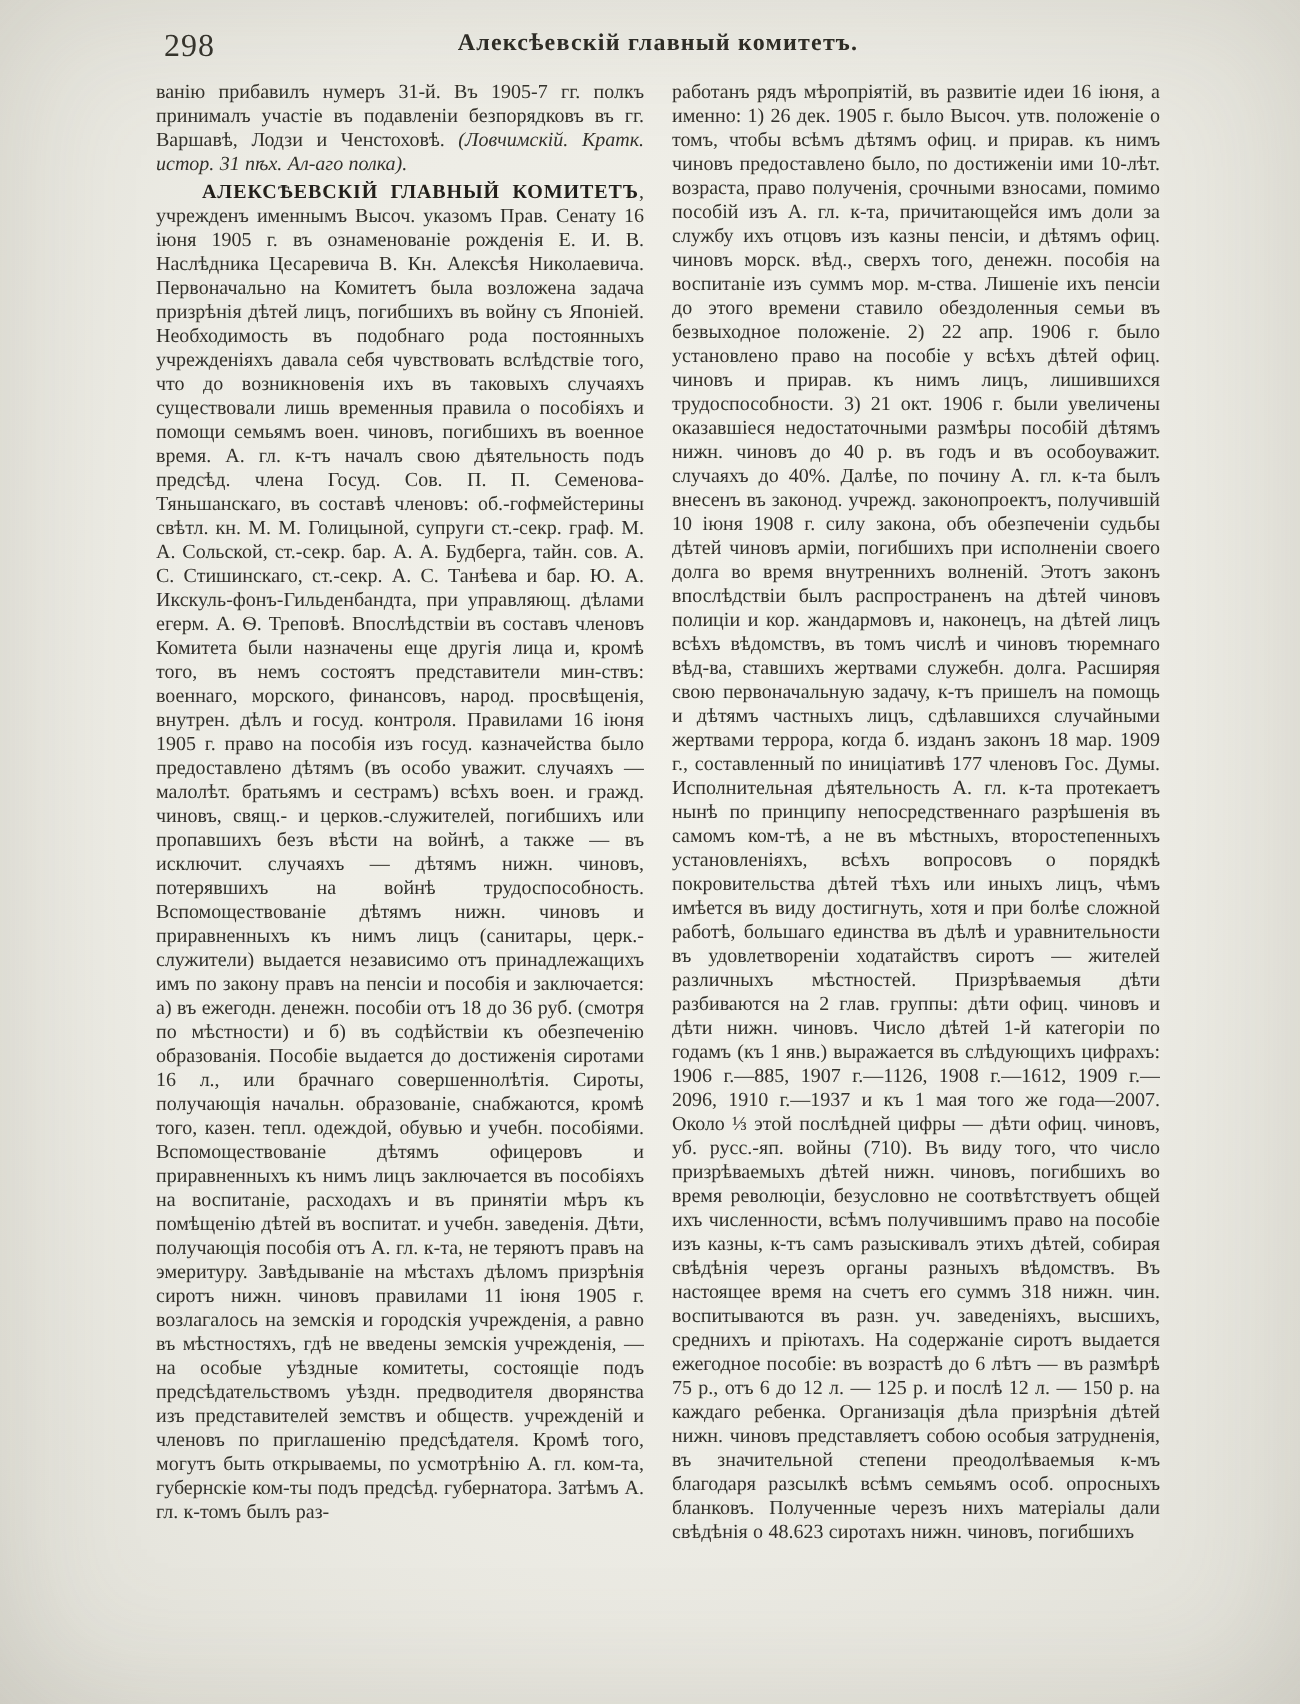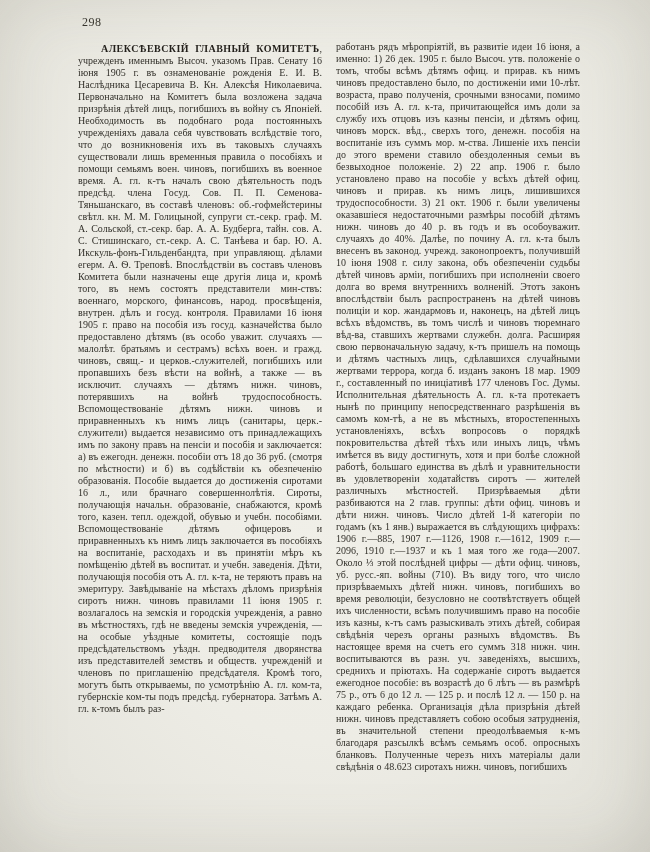--- a/index.html
+++ b/index.html
@@ -10,21 +10,21 @@
   }
   .page{
     position:relative;width:650px;height:852px;box-sizing:border-box;
     padding:14px 70px 0 78px;
     background:radial-gradient(ellipse at 50% 42%, #f2f1ea 0%, #edece5 55%, #e4e3db 88%, #dcdbd3 100%);
     color:#2e2c26;
   }
   .page-header{position:relative;height:20px;margin-bottom:7px}
   .page-number{
     position:absolute;left:4px;top:1px;
-    font-size:12px;letter-spacing:.5px;color:#34322b;
+    font-size:16px;letter-spacing:.5px;color:#34322b;
   }
   .running-title{
     display:block;text-align:center;font-weight:bold;
     font-size:12px;letter-spacing:.6px;color:#2b2923;
   }
   .columns{
     display:flex;gap:14px;height:802px;overflow:hidden;
   }
   .column{flex:1 1 0;min-width:0;overflow:hidden}
   .column p{
@@ -44,22 +44,24 @@
     content:"";position:absolute;inset:0;pointer-events:none;
     box-shadow:inset 0 0 70px rgba(120,115,100,.18);
   }
 </style>
 </head>
 <body>
 
 <div class="page">
   <div class="page-header">
     <span class="page-number">298</span>
+    <span class="running-title">Алексѣевскій главный комитетъ.</span>
   </div>
   <div class="columns">
     <div class="column">
+        <p>ванію прибавилъ нумеръ 31-й. Въ 1905-7 гг. полкъ принималъ участіе въ подавленіи безпорядковъ въ гг. Варшавѣ, Лодзи и Ченстоховѣ. <i>(Ловчимскій. Кратк. истор. 31 пѣх. Ал-аго полка).</i></p>
         <p class="article-start"><b class="lead">АЛЕКСѢЕВСКІЙ ГЛАВНЫЙ КОМИТЕТЪ</b>, учрежденъ именнымъ Высоч. указомъ Прав. Сенату 16 іюня 1905 г. въ ознаменованіе рожденія Е. И. В. Наслѣдника Цесаревича В. Кн. Алексѣя Николаевича. Первоначально на Комитетъ была возложена задача призрѣнія дѣтей лицъ, погибшихъ въ войну съ Японіей. Необходимость въ подобнаго рода постоянныхъ учрежденіяхъ давала себя чувствовать вслѣдствіе того, что до возникновенія ихъ въ таковыхъ случаяхъ существовали лишь временныя правила о пособіяхъ и помощи семьямъ воен. чиновъ, погибшихъ въ военное время. А. гл. к-тъ началъ свою дѣятельность подъ предсѣд. члена Госуд. Сов. П. П. Семенова-Тяньшанскаго, въ составѣ членовъ: об.-гофмейстерины свѣтл. кн. М. М. Голицыной, супруги ст.-секр. граф. М. А. Сольской, ст.-секр. бар. А. А. Будберга, тайн. сов. А. С. Стишинскаго, ст.-секр. А. С. Танѣева и бар. Ю. А. Икскуль-фонъ-Гильденбандта, при управляющ. дѣлами егерм. А. Ѳ. Треповѣ. Впослѣдствіи въ составъ членовъ Комитета были назначены еще другія лица и, кромѣ того, въ немъ состоятъ представители мин-ствъ: военнаго, морского, финансовъ, народ. просвѣщенія, внутрен. дѣлъ и госуд. контроля. Правилами 16 іюня 1905 г. право на пособія изъ госуд. казначейства было предоставлено дѣтямъ (въ особо уважит. случаяхъ — малолѣт. братьямъ и сестрамъ) всѣхъ воен. и гражд. чиновъ, свящ.- и церков.-служителей, погибшихъ или пропавшихъ безъ вѣсти на войнѣ, а также — въ исключит. случаяхъ — дѣтямъ нижн. чиновъ, потерявшихъ на войнѣ трудоспособность. Вспомоществованіе дѣтямъ нижн. чиновъ и приравненныхъ къ нимъ лицъ (санитары, церк.-служители) выдается независимо отъ принадлежащихъ имъ по закону правъ на пенсіи и пособія и заключается: а) въ ежегодн. денежн. пособіи отъ 18 до 36 руб. (смотря по мѣстности) и б) въ содѣйствіи къ обезпеченію образованія. Пособіе выдается до достиженія сиротами 16 л., или брачнаго совершеннолѣтія. Сироты, получающія начальн. образованіе, снабжаются, кромѣ того, казен. тепл. одеждой, обувью и учебн. пособіями. Вспомоществованіе дѣтямъ офицеровъ и приравненныхъ къ нимъ лицъ заключается въ пособіяхъ на воспитаніе, расходахъ и въ принятіи мѣръ къ помѣщенію дѣтей въ воспитат. и учебн. заведенія. Дѣти, получающія пособія отъ А. гл. к-та, не теряютъ правъ на эмеритуру. Завѣдываніе на мѣстахъ дѣломъ призрѣнія сиротъ нижн. чиновъ правилами 11 іюня 1905 г. возлагалось на земскія и городскія учрежденія, а равно въ мѣстностяхъ, гдѣ не введены земскія учрежденія, — на особые уѣздные комитеты, состоящіе подъ предсѣдательствомъ уѣздн. предводителя дворянства изъ представителей земствъ и обществ. учрежденій и членовъ по приглашенію предсѣдателя. Кромѣ того, могутъ быть открываемы, по усмотрѣнію А. гл. ком-та, губернскіе ком-ты подъ предсѣд. губернатора. Затѣмъ А. гл. к-томъ былъ раз-</p>
       </div>
     <div class="column">
         <p>работанъ рядъ мѣропріятій, въ развитіе идеи 16 іюня, а именно: 1) 26 дек. 1905 г. было Высоч. утв. положеніе о томъ, чтобы всѣмъ дѣтямъ офиц. и прирав. къ нимъ чиновъ предоставлено было, по достиженіи ими 10-лѣт. возраста, право полученія, срочными взносами, помимо пособій изъ А. гл. к-та, причитающейся имъ доли за службу ихъ отцовъ изъ казны пенсіи, и дѣтямъ офиц. чиновъ морск. вѣд., сверхъ того, денежн. пособія на воспитаніе изъ суммъ мор. м-ства. Лишеніе ихъ пенсіи до этого времени ставило обездоленныя семьи въ безвыходное положеніе. 2) 22 апр. 1906 г. было установлено право на пособіе у всѣхъ дѣтей офиц. чиновъ и прирав. къ нимъ лицъ, лишившихся трудоспособности. 3) 21 окт. 1906 г. были увеличены оказавшіеся недостаточными размѣры пособій дѣтямъ нижн. чиновъ до 40 р. въ годъ и въ особоуважит. случаяхъ до 40%. Далѣе, по почину А. гл. к-та былъ внесенъ въ законод. учрежд. законопроектъ, получившій 10 іюня 1908 г. силу закона, объ обезпеченіи судьбы дѣтей чиновъ арміи, погибшихъ при исполненіи своего долга во время внутреннихъ волненій. Этотъ законъ впослѣдствіи былъ распространенъ на дѣтей чиновъ полиціи и кор. жандармовъ и, наконецъ, на дѣтей лицъ всѣхъ вѣдомствъ, въ томъ числѣ и чиновъ тюремнаго вѣд-ва, ставшихъ жертвами служебн. долга. Расширяя свою первоначальную задачу, к-тъ пришелъ на помощь и дѣтямъ частныхъ лицъ, сдѣлавшихся случайными жертвами террора, когда б. изданъ законъ 18 мар. 1909 г., составленный по иниціативѣ 177 членовъ Гос. Думы. Исполнительная дѣятельность А. гл. к-та протекаетъ нынѣ по принципу непосредственнаго разрѣшенія въ самомъ ком-тѣ, а не въ мѣстныхъ, второстепенныхъ установленіяхъ, всѣхъ вопросовъ о порядкѣ покровительства дѣтей тѣхъ или иныхъ лицъ, чѣмъ имѣется въ виду достигнуть, хотя и при болѣе сложной работѣ, большаго единства въ дѣлѣ и уравнительности въ удовлетвореніи ходатайствъ сиротъ — жителей различныхъ мѣстностей. Призрѣваемыя дѣти разбиваются на 2 глав. группы: дѣти офиц. чиновъ и дѣти нижн. чиновъ. Число дѣтей 1-й категоріи по годамъ (къ 1 янв.) выражается въ слѣдующихъ цифрахъ: 1906 г.—885, 1907 г.—1126, 1908 г.—1612, 1909 г.—2096, 1910 г.—1937 и къ 1 мая того же года—2007. Около ⅓ этой послѣдней цифры — дѣти офиц. чиновъ, уб. русс.-яп. войны (710). Въ виду того, что число призрѣваемыхъ дѣтей нижн. чиновъ, погибшихъ во время революціи, безусловно не соотвѣтствуетъ общей ихъ численности, всѣмъ получившимъ право на пособіе изъ казны, к-тъ самъ разыскивалъ этихъ дѣтей, собирая свѣдѣнія черезъ органы разныхъ вѣдомствъ. Въ настоящее время на счетъ его суммъ 318 нижн. чин. воспитываются въ разн. уч. заведеніяхъ, высшихъ, среднихъ и пріютахъ. На содержаніе сиротъ выдается ежегодное пособіе: въ возрастѣ до 6 лѣтъ — въ размѣрѣ 75 р., отъ 6 до 12 л. — 125 р. и послѣ 12 л. — 150 р. на каждаго ребенка. Организація дѣла призрѣнія дѣтей нижн. чиновъ представляетъ собою особыя затрудненія, въ значительной степени преодолѣваемыя к-мъ благодаря разсылкѣ всѣмъ семьямъ особ. опросныхъ бланковъ. Полученные черезъ нихъ матеріалы дали свѣдѣнія о 48.623 сиротахъ нижн. чиновъ, погибшихъ</p>
       </div>
   </div>
 </div>
 
 </body></html>

